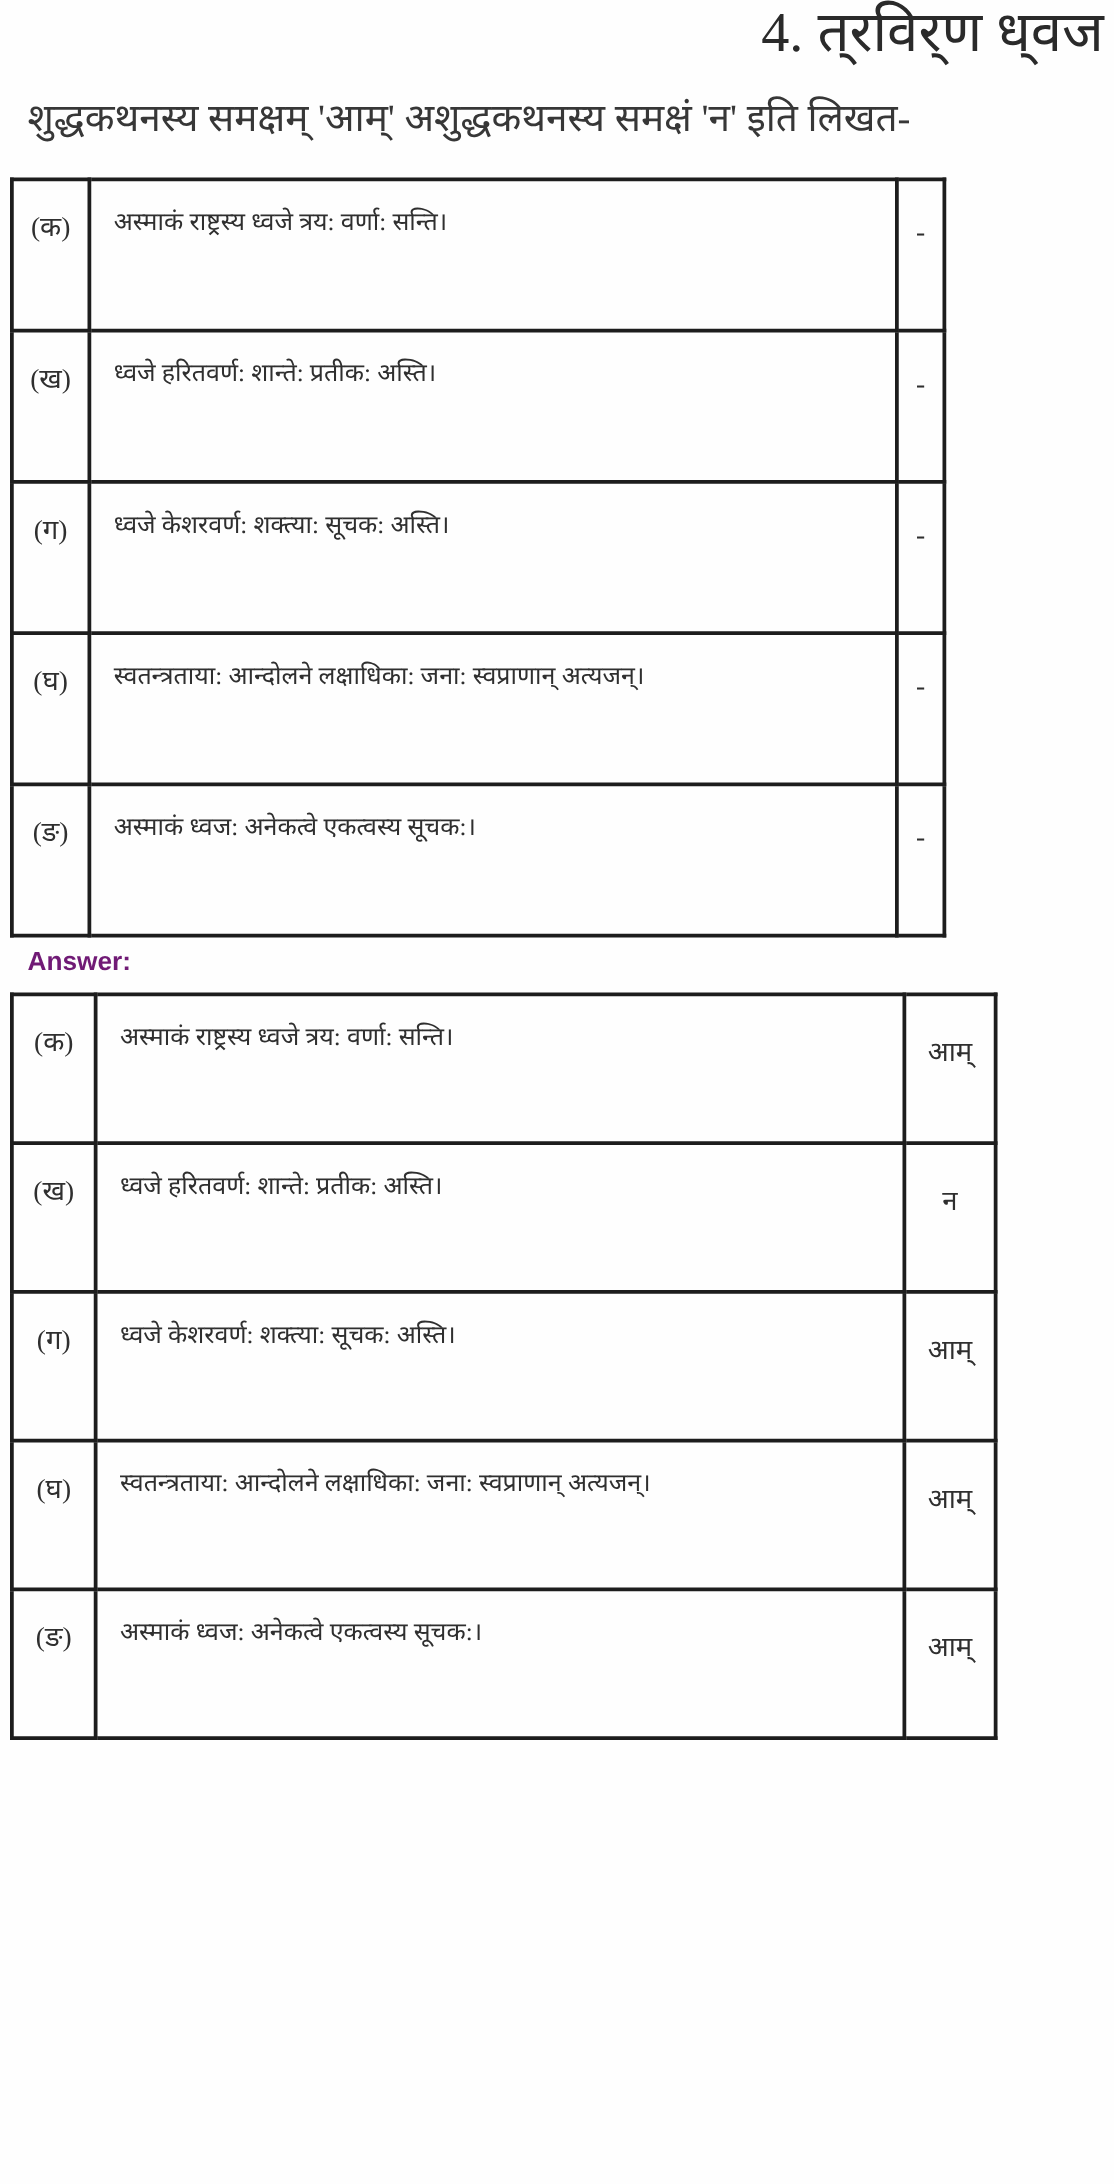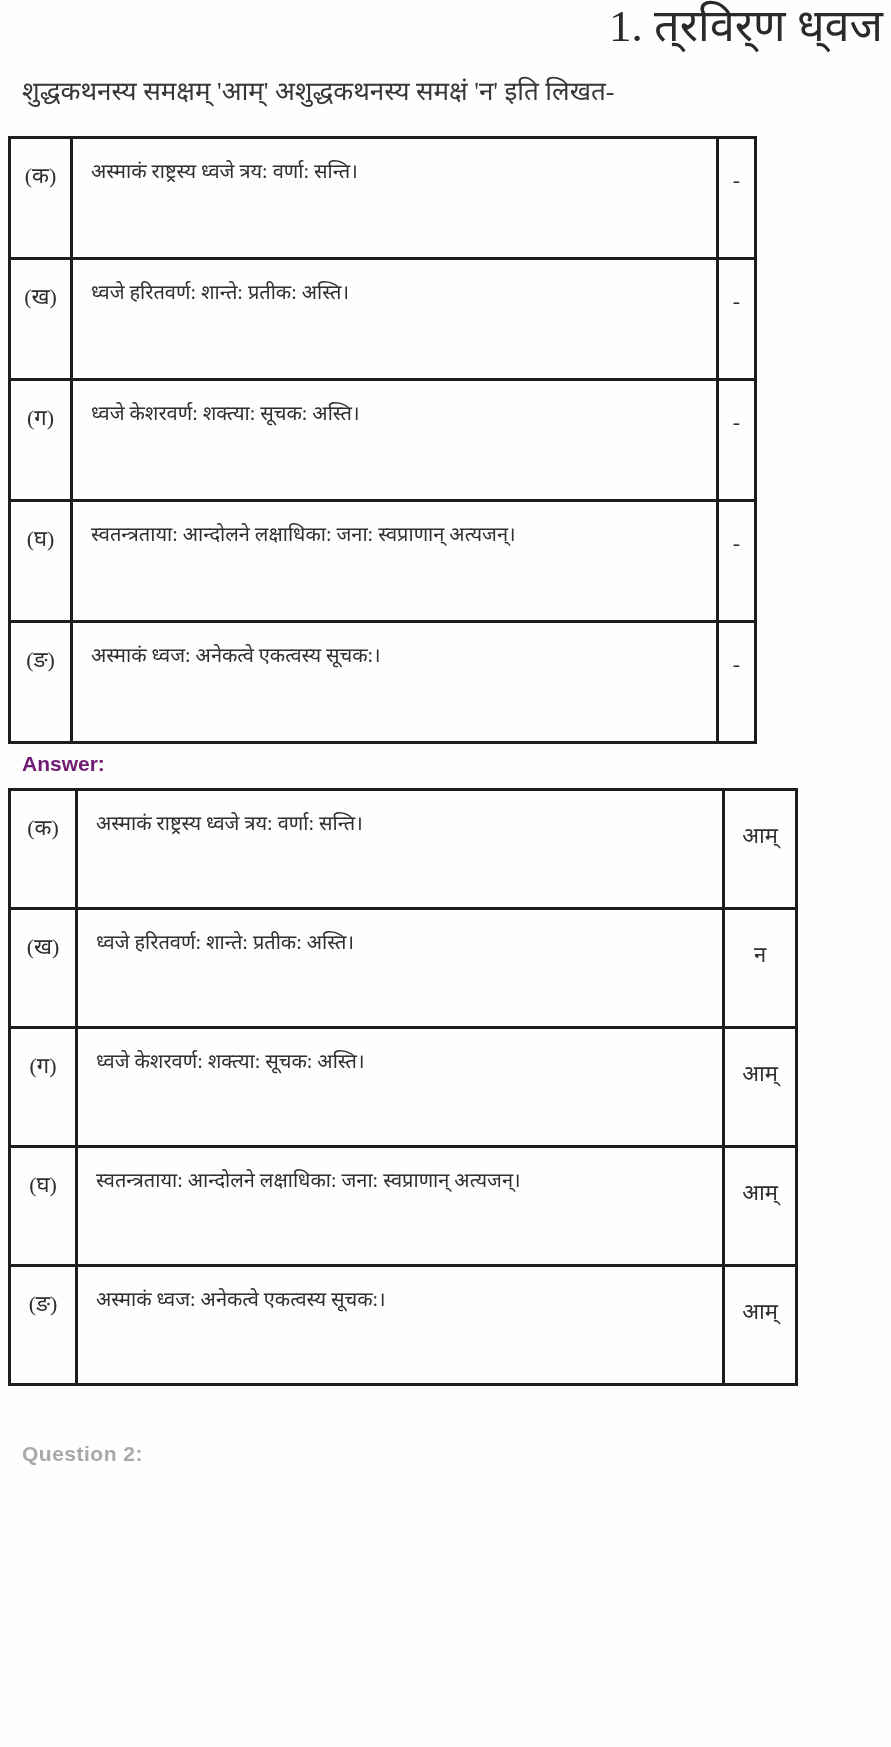--- a/index.html
+++ b/index.html
@@ -5,40 +5,40 @@
   html,body{margin:0;padding:0;background:#ffffff;}
   body{font-family:"Liberation Sans", sans-serif;}
   .page{position:relative;width:891px;height:1747px;background:#fefefe;overflow:hidden;}
   .dev{font-family:"Liberation Serif", serif;}
 
   .title{margin:0;padding:2px 8px 0 0;text-align:right;font-size:45px;line-height:1.1;
          font-weight:400;color:#2a2a2a;}
 
   .q-label{margin:258px 0 0 22px;font-size:21px;font-weight:bold;color:#a8a8a8;letter-spacing:.5px;}
   .q-label.q2{margin-top:56px;}
-  .instr{margin:20px 0 0 22px;font-size:26px;color:#373737;}
+  .instr{margin:20px 0 0 22px;font-size:31px;color:#373737;}
 
   table{border-collapse:collapse;margin:0 0 0 8px;table-layout:fixed;}
   .t1{margin-top:28px;width:746px;}
   .t2{margin-top:12px;width:787px;}
   td{border:3px solid #1d1d1d;vertical-align:top;color:#2f2f2f;}
   .t1 td{height:89px;}
   .t2 td{height:87px;}
   .cell-label{text-align:center;padding-top:20px;font-size:22px;}
   .cell-sentence{padding:18px 1px 0 18px;font-size:20px;}
   .cell-mark{text-align:center;padding-top:28px;font-size:22px;}
 
   .answer-label{margin:8px 0 0 22px;font-size:21px;font-weight:bold;color:#701a75;}
 </style>
 </head>
 <body>
 
 <div class="page">
 
-  <h1 class="title dev">1. त्‌रविर्‌ण ध्‌वज</h1>
+  <h1 class="title dev">4. त्‌रविर्‌ण ध्‌वज</h1>
 
   <p class="instr dev">शुद्धकथनस्य समक्षम् 'आम्' अशुद्धकथनस्य समक्षं 'न' इति लिखत-</p>
 
   <table class="t1">
     <colgroup>
         <col style="width:62px">
         <col style="width:646px">
         <col style="width:38px">
       </colgroup>
     <tbody>
@@ -100,15 +100,14 @@
       <td class="cell-mark dev">आम्</td>
     </tr>
     <tr>
       <td class="cell-label dev">(ङ)</td>
       <td class="cell-sentence dev">अस्माकं ध्वज: अनेकत्वे एकत्वस्य सूचक:।</td>
       <td class="cell-mark dev">आम्</td>
     </tr>
   </tbody>
     </table>
 
-  <div class="q-label q2">Question 2:</div>
 
 </div>
 
 </body></html>

